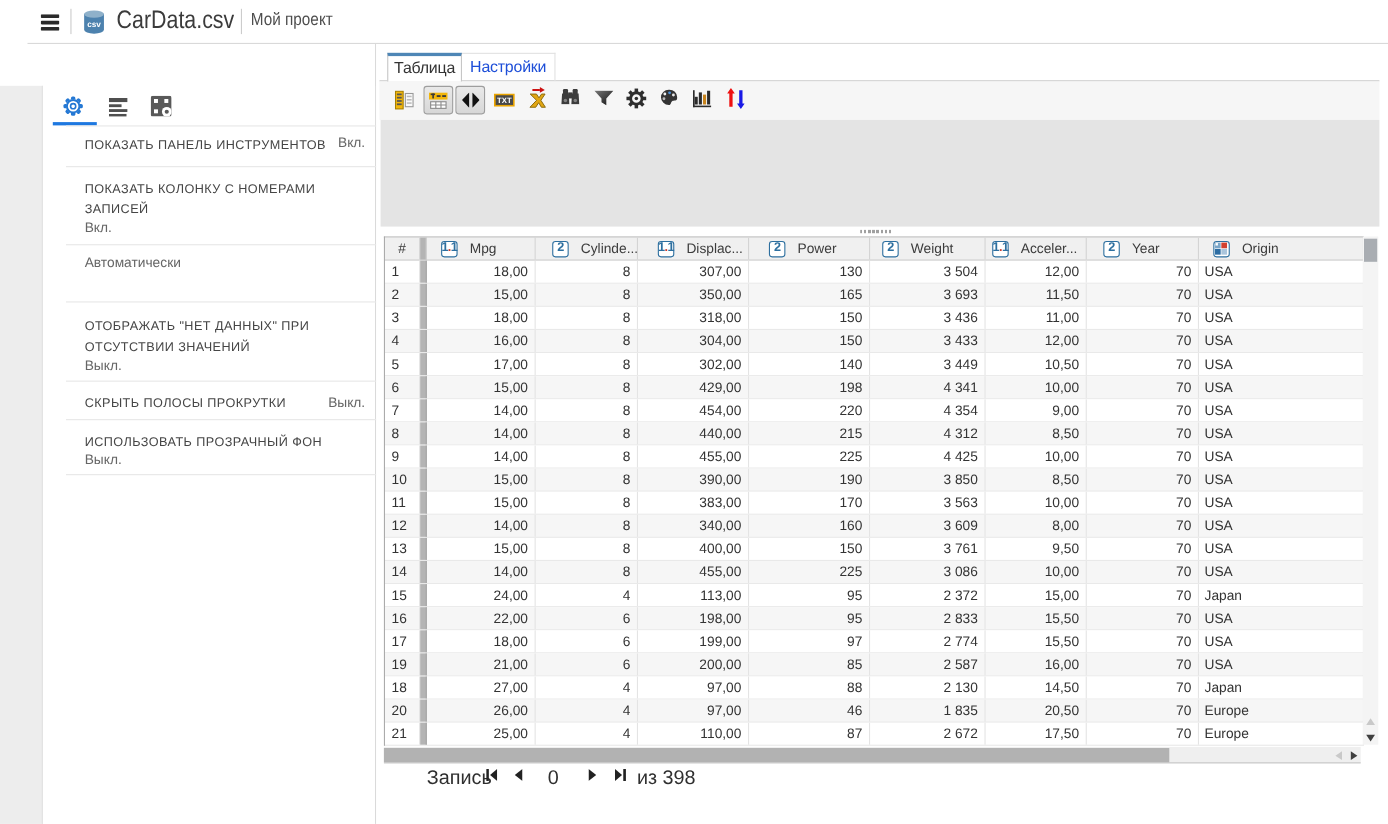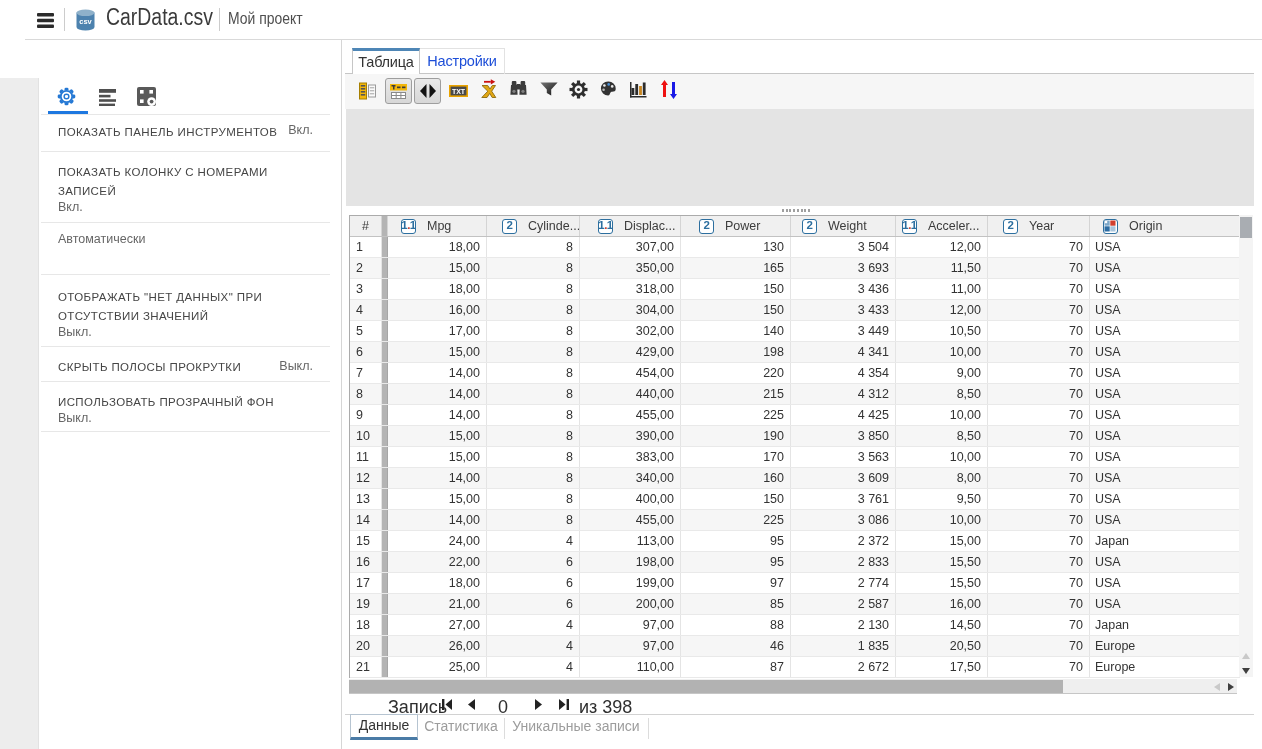--- a/index.html
+++ b/index.html
@@ -14,21 +14,21 @@
 
 #lpanel { position:absolute; left:0; top:40px; width:342px; height:709px; background:#fff; border-right:1px solid #d6d6d6; }
 #lp-head { position:absolute; left:0; top:0; width:341px; height:38px; background:#fff; }
 #lp-blue { position:absolute; left:0; top:0; width:4px; height:38px; background:#1e78e0; }
 #lp-slid { position:absolute; left:10px; top:9px; }
 #lp-title { position:absolute; left:48px; top:8px; font-size:17px; color:#8c8c8c; transform:scaleX(0.99); transform-origin:0 0; }
 #lp-strip { position:absolute; left:0; top:38px; width:39px; height:671px; background:#ededed; border-right:1px solid #e2e2e2; }
 #lp-tabs { position:absolute; left:40px; top:38px; width:301px; height:36px; background:#fff; }
 .lpti { position:absolute; top:6px; }
 #lp-underline { position:absolute; left:8px; top:33px; width:40px; height:3px; background:#1e78e0; }
-#lp-items { position:absolute; left:29px; top:74px; width:301px;padding-left:12px; }
+#lp-items { position:absolute; left:48px; top:74px; width:301px;padding-left:12px; }
 .item { position:relative; border-top:1px solid #e7e7e7; padding:7px 17px 0 17px; overflow:hidden; }
 .item .lab { font-size:11.5px; letter-spacing:.4px; color:#454545; line-height:19px; }
 .item .val { font-size:12.5px; color:#666; line-height:16px; margin-top:-2px; }
 .item .rval { position:absolute; right:17px; top:10px; font-size:12.5px; color:#666; }
 
 #main { position:absolute; left:342px; top:40px; width:920px; height:709px; background:#fff; }
 
 #mtabs { position:absolute; left:0; top:0; width:912px; height:34px; }
 #mtabs .tbord { position:absolute; left:3px; top:33px; width:909px; height:1px; background:#c6c6c6; }
 .mtab { position:absolute; top:8px; height:26px; font-size:14.5px; text-align:center; letter-spacing:-0.2px; }
@@ -565,21 +565,13 @@
    <span style="left:117px">0</span>
    <svg style="position:absolute;left:154px;top:3px" width="7" height="11" viewBox="0 0 7 11">
         <polygon points="0,0 7,5.5 0,11" fill="#222"></polygon>
       </svg>
    <svg style="position:absolute;left:178px;top:3px" width="10" height="11" viewBox="0 0 10 11">
         <polygon points="0,0 6.5,5.5 0,11" fill="#222"></polygon>
         <rect x="7.6" y="0" width="2.4" height="11" fill="#222"></rect>
       </svg>
    <span style="left:198px">из 398</span>
  </div>
- <div id="btabs">
-   <div class="tline"></div>
-   <div class="btab" id="btab1">Данные</div>
-   <div class="btab" style="left:76px;width:86px">Статистика</div>
-   <div class="btab" style="left:162px;width:144px">Уникальные записи</div>
-   <div class="bsep" style="left:162px"></div>
-   <div class="bsep" style="left:306px"></div>
- </div>
 </div>
 
 </body></html>

